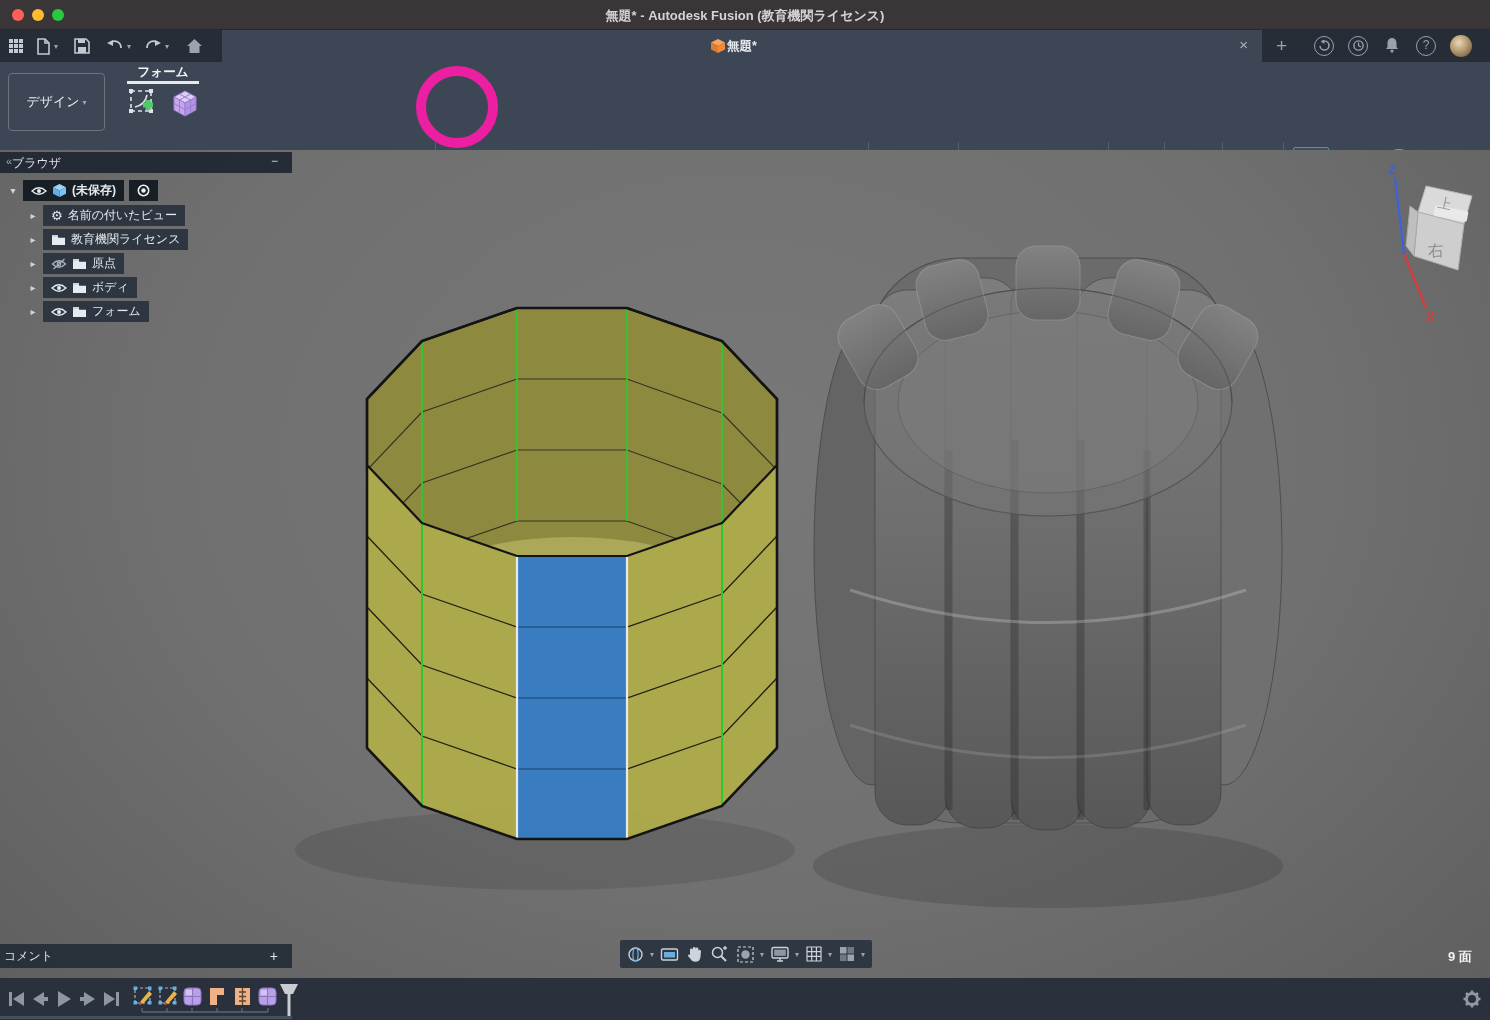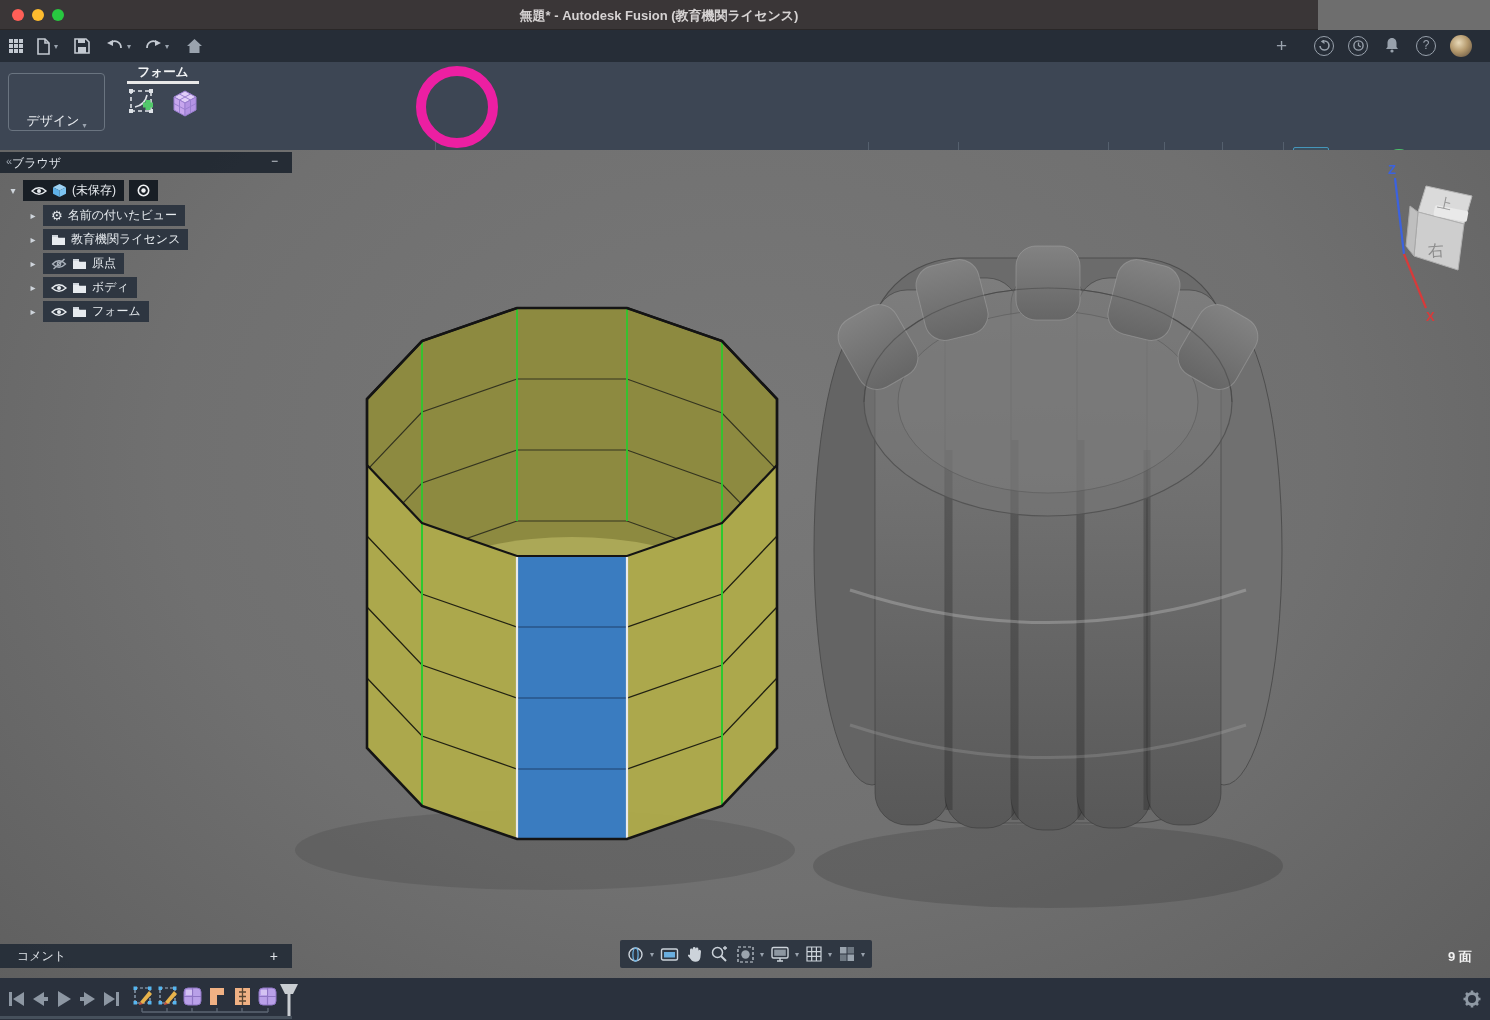--- a/index.html
+++ b/index.html
@@ -1,41 +1,41 @@
 <!DOCTYPE html>
 <html><head>
 <meta charset="utf-8">
 <style>
   * { margin:0; padding:0; box-sizing:border-box; }
   html,body { width:1490px; height:1020px; overflow:hidden; background:#6e6e6e;
     font-family:"Liberation Sans","DejaVu Sans",sans-serif; }
   .abs { position:absolute; }
 
   
-  #titlebar { position:absolute; left:0; top:0; width:1318px; height:30px; background:#3a3637;
+  #titlebar { position:absolute; left:0; top:0; width:1490px; height:30px; background:#3a3637;
     border-bottom:1px solid #2a2727; }
   .tlight { position:absolute; top:9px; width:12px; height:12px; border-radius:50%; }
   #title-text { position:absolute; left:0; right:0; top:7px; text-align:center; color:#d6d3d3;
     font-size:13px; font-weight:bold; }
 
   
   #tabbar { position:absolute; left:0; top:30px; width:1490px; height:32px; background:#262d37; }
   #active-tab { position:absolute; left:222px; top:0; width:1040px; height:32px; background:#3d4654; }
   .qat { position:absolute; top:5px; height:22px; display:flex; align-items:center; color:#c3c9d1; }
   .caret { font-size:8px; color:#9aa3ae; margin-left:3px; }
   #tab-label { position:absolute; left:0; right:0; top:8px; text-align:center; color:#e8ebef;
     font-size:12.5px; font-weight:bold; }
   #tab-close { position:absolute; right:14px; top:6px; color:#aab2bc; font-size:15px; cursor:pointer; }
   .circbtn { position:absolute; top:6px; width:20px; height:20px; border:1.5px solid #98a1ac;
     border-radius:50%; color:#98a1ac; font-size:12px; text-align:center; line-height:17px; }
 
   
   #toolbar { position:absolute; left:0; top:62px; width:1490px; height:88px; background:#3d4654; }
   #design-btn { position:absolute; left:8px; top:11px; width:97px; height:58px; border:1px solid #6a7480;
-    border-radius:4px; color:#e8ebef; font-size:13px; display:flex; align-items:flex-end; justify-content:center; }
+    border-radius:4px; color:#e8ebef; font-size:13px; display:flex; align-items:center; justify-content:center; }
   #form-tab { position:absolute; left:127px; top:2px; width:72px; text-align:center; color:#f0f2f4;
     font-size:12.5px; font-weight:bold; }
   #form-underline { position:absolute; left:127px; top:19px; width:72px; height:3px; background:#e8e8e8; }
   .tool { position:absolute; top:85px; width:36px; height:36px; display:flex; align-items:center;
     justify-content:center; }
   .tool.hl { border:1px solid #4596ba; background:#3c4f5e; border-radius:2px; }
   .glabel { position:absolute; top:125px; transform:translateX(-50%); color:#c6ccd4; font-size:11.5px;
     white-space:nowrap; }
   .vsep { position:absolute; top:80px; width:1px; height:46px; background:#55606e; }
   #annotation-ring { position:absolute; left:416px; top:66px; width:82px; height:82px; border-radius:50%;
@@ -71,20 +71,29 @@
 <body>
 
 <div id="titlebar">
   <div class="tlight" style="left:12px;background:#ff5f57"></div>
   <div class="tlight" style="left:32px;background:#febc2e"></div>
   <div class="tlight" style="left:52px;background:#28c840"></div>
   <div id="title-text">無題* - Autodesk Fusion (教育機関ライセンス)</div>
 </div>
 
 <div id="tabbar">
+  <div id="active-tab">
+    <svg class="abs" style="left:488px;top:8px" width="16" height="16" viewBox="0 0 16 16">
+      <polygon points="8,1 15,4.5 8,8 1,4.5" fill="#f7a55e"></polygon>
+      <polygon points="1,4.5 8,8 8,15 1,11.5" fill="#e07a2c"></polygon>
+      <polygon points="15,4.5 8,8 8,15 15,11.5" fill="#f08b3e"></polygon>
+    </svg>
+    <div id="tab-label">無題*</div>
+    <div id="tab-close">×</div>
+  </div>
 
   <div class="qat" style="left:8px">
     <svg width="16" height="16" viewBox="0 0 16 16">
       <g fill="#c3c9d1">
           <rect x="1" y="1" width="4" height="4"></rect>
           <rect x="6" y="1" width="4" height="4"></rect>
           <rect x="11" y="1" width="4" height="4"></rect>
           <rect x="1" y="6" width="4" height="4"></rect>
           <rect x="6" y="6" width="4" height="4"></rect>
           <rect x="11" y="6" width="4" height="4"></rect>
@@ -543,21 +552,21 @@
     <text x="58" y="163" fill="#d83a3a" font-size="13" font-weight="bold">X</text>
     <polygon points="58,28 104,38 96,66 50,54" fill="#dadada" stroke="#b5b5b5"></polygon>
     <polygon points="50,54 96,66 90,112 46,98" fill="#cecece" stroke="#b0b0b0"></polygon>
     <polygon points="50,54 46,98 38,88 42,48" fill="#bfbfbf" stroke="#a8a8a8"></polygon>
     <rect x="66" y="50" width="34" height="11" rx="2" fill="#e9e9e9" transform="rotate(11 83 55)"></rect>
     <text x="70" y="50" fill="#969696" font-size="14" transform="rotate(12 76 45)">上</text>
     <text x="60" y="98" fill="#8d8d8d" font-size="16" transform="rotate(-4 68 93)">右</text>
   </svg>
 
   <div id="comments">
-    <span style="margin-left:17px">コメント</span>
+    <span style="margin-left:4px">コメント</span>
     <span style="position:absolute;right:14px;font-size:14px">+</span>
   </div>
 
   <div id="navbar">
     <span class="navico">
       <svg width="19" height="19" viewBox="0 0 19 19">
         <circle cx="9.5" cy="9.5" r="6.5" fill="none" stroke="#ccd3da" stroke-width="1.4"></circle>
         <ellipse cx="9.5" cy="9.5" rx="2.6" ry="6.5" fill="none" stroke="#6aaede" stroke-width="1.3"></ellipse>
       </svg>
     </span>
@@ -618,21 +627,21 @@
 
   <div id="browser">
     <div id="browser-header">
       <span style="position:absolute;left:6px;top:3px;font-size:11px;color:#9fa8b2">«</span>
       <span style="position:absolute;left:12px;top:3px">ブラウザ</span>
       <span style="position:absolute;right:14px;top:2px;color:#cfd5dc">−</span>
     </div>
 
     <div class="brow" style="left:8px;top:28px">
       <span class="tri">▾</span>
-      <span class="bchip dark" style="font-weight:normal">
+      <span class="bchip dark" style="font-weight:bold">
         <svg width="16" height="10" viewBox="0 0 16 10">
           <path d="M1,5 Q8,-1.5 15,5 Q8,11.5 1,5 z" fill="none" stroke="#e7ebef" stroke-width="1.4"></path>
           <circle cx="8" cy="5" r="2" fill="#e7ebef"></circle>
         </svg>
         <svg width="15" height="15" viewBox="0 0 15 15">
           <polygon points="7.5,1 14,4.3 7.5,7.6 1,4.3" fill="#9fd4f5"></polygon>
           <polygon points="1,4.3 7.5,7.6 7.5,14 1,10.7" fill="#5fb1e8"></polygon>
           <polygon points="14,4.3 7.5,7.6 7.5,14 14,10.7" fill="#7cc3f0"></polygon>
         </svg>
         <span>(未保存)</span>

